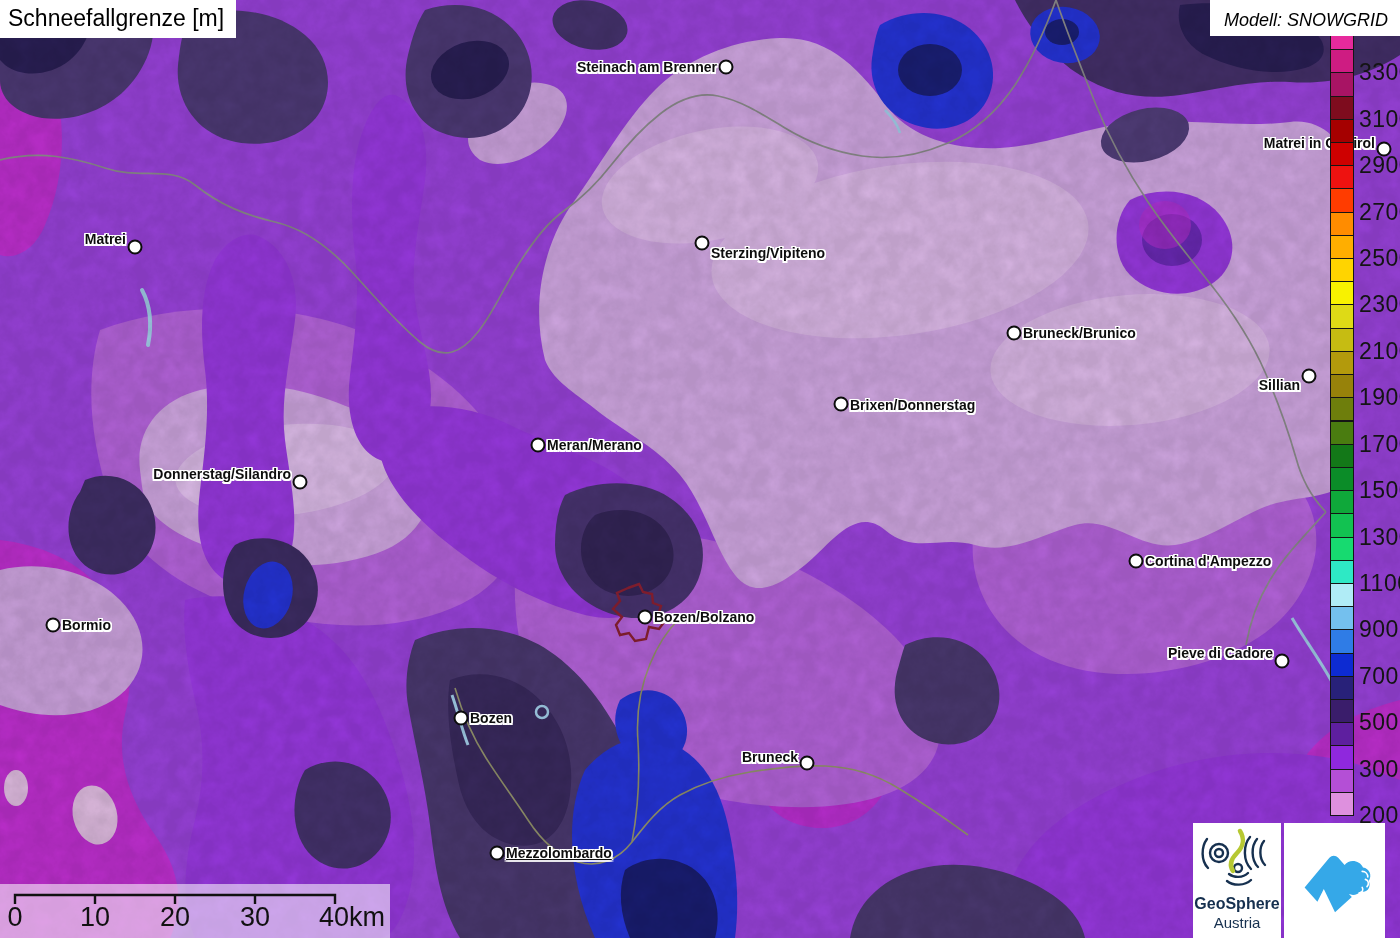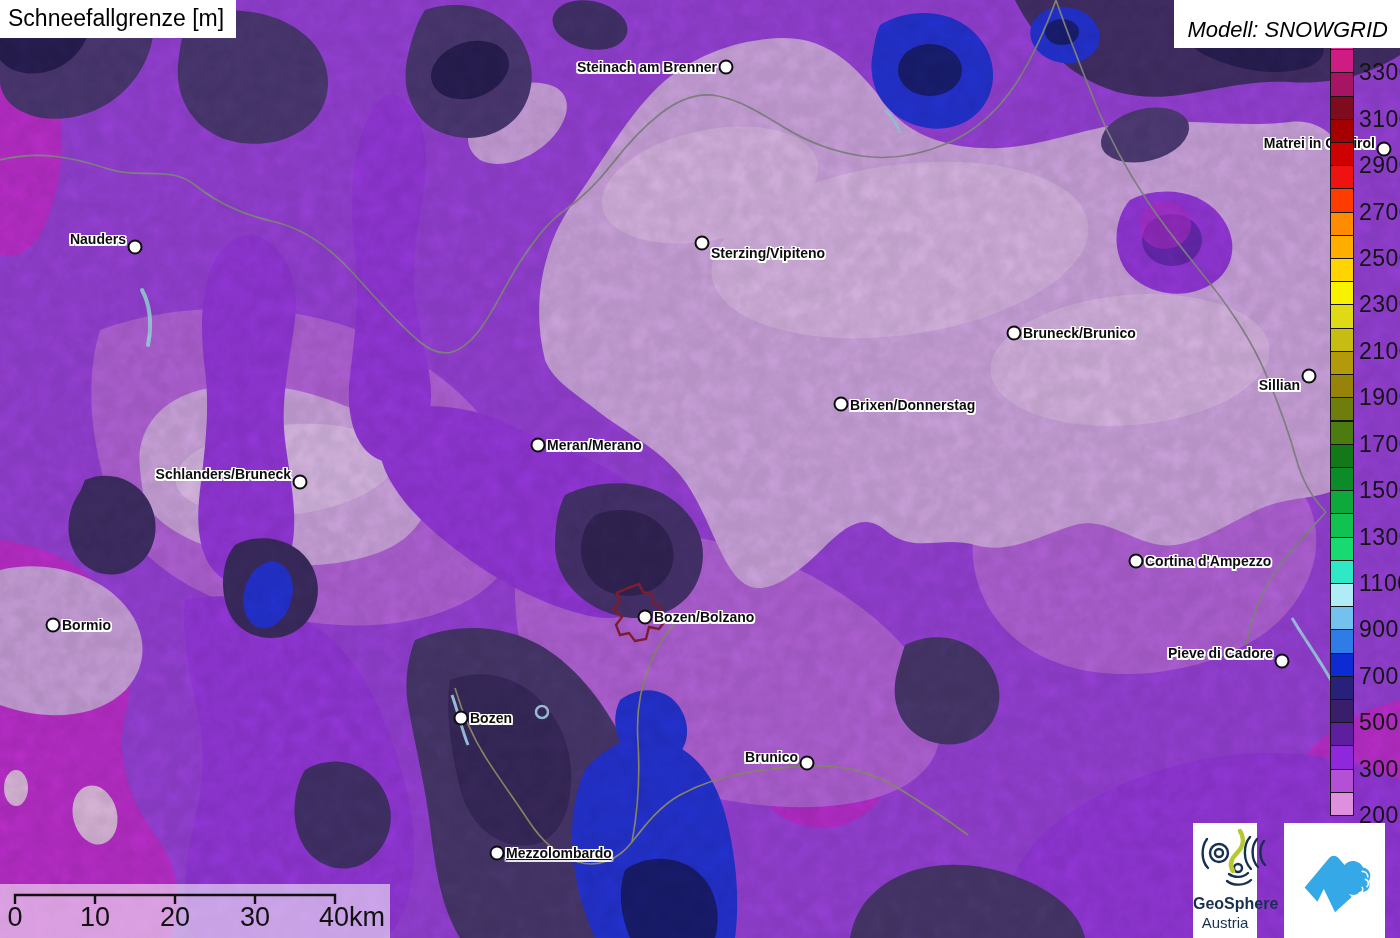--- a/index.html
+++ b/index.html
@@ -25,31 +25,31 @@
 
   
   #title-box{position:absolute;left:0;top:0;z-index:10;background:#fff;
     padding:4px 12px 6px 8px;line-height:28px;}
   #title-line1{font-size:23px;color:#000;}
   #title-line1 .t-bold{font-weight:normal;}
   #title-line2{font-size:23px;font-style:italic;color:#000;}
 
   
   #model-box{position:absolute;right:0;top:0;z-index:10;background:#fff;
-    padding:17px 12px 5px 14px;font-size:22px;font-style:italic;color:#000;}
+    padding:10px 12px 5px 14px;font-size:18px;font-style:italic;color:#000;}
 
   
   #scalebar{position:absolute;left:0;top:884px;width:390px;height:54px;z-index:9;
     background:rgba(255,255,255,0.55);}
   #scalebar svg{position:absolute;left:0;top:0;}
   .scale-label{position:absolute;top:18px;transform:translateX(-50%);
     font-size:27px;color:#111;}
 
   
-  #geosphere-box{position:absolute;left:1193px;top:823px;width:64px;height:115px;
+  #geosphere-box{position:absolute;left:1193px;top:823px;width:88px;height:115px;
     background:#fff;z-index:10;text-align:center;}
   #geosphere-name{font-size:16px;font-weight:bold;color:#16304f;display:block;margin-top:0px;}
   #geosphere-country{font-size:15px;color:#16304f;display:block;margin-top:1px;}
   #bluelogo-box{position:absolute;left:1284px;top:823px;width:101px;height:115px;
     background:#fff;z-index:10;display:flex;align-items:center;justify-content:center;}
 </style>
 </head>
 <body>
 
 <div id="stage">
@@ -140,45 +140,45 @@
 
     <rect x="0" y="0" width="1400" height="938" filter="url(#noise)" opacity="0.14"></rect>
   </svg>
 
   <div id="cities">
       <div class="city-marker" style="left: 726px; top: 67px;"></div>
       <div class="city-label" style="top: 67px; right: 683px;">Steinach am Brenner</div>
       <div class="city-marker" style="left: 1384px; top: 149px;"></div>
       <div class="city-label" style="top: 143px; right: 25px;">Matrei in Osttirol</div>
       <div class="city-marker" style="left: 135px; top: 247px;"></div>
-      <div class="city-label" style="top: 239px; right: 1274px;">Nauders</div>
+      <div class="city-label" style="top: 239px; right: 1274px;">Matrei</div>
       <div class="city-marker" style="left: 702px; top: 243px;"></div>
       <div class="city-label" style="top: 253px; left: 711px;">Sterzing/Vipiteno</div>
       <div class="city-marker" style="left: 1014px; top: 333px;"></div>
       <div class="city-label" style="top: 333px; left: 1023px;">Bruneck/Brunico</div>
       <div class="city-marker" style="left: 1309px; top: 376px;"></div>
       <div class="city-label" style="top: 385px; right: 100px;">Sillian</div>
       <div class="city-marker" style="left: 841px; top: 404px;"></div>
       <div class="city-label" style="top: 405px; left: 850px;">Brixen/Donnerstag</div>
       <div class="city-marker" style="left: 538px; top: 445px;"></div>
       <div class="city-label" style="top: 445px; left: 547px;">Meran/Merano</div>
       <div class="city-marker" style="left: 300px; top: 482px;"></div>
-      <div class="city-label" style="top: 474px; right: 1109px;">Schlanders/Bruneck</div>
+      <div class="city-label" style="top: 474px; right: 1109px;">Donnerstag/Silandro</div>
       <div class="city-marker" style="left: 1136px; top: 561px;"></div>
       <div class="city-label" style="top: 561px; left: 1145px; text-align: center;">Cortina d'Ampezzo</div>
       <div class="city-marker" style="left: 645px; top: 617px;"></div>
       <div class="city-label" style="top: 617px; left: 654px;">Bozen/Bolzano</div>
       <div class="city-marker" style="left: 53px; top: 625px;"></div>
       <div class="city-label" style="top: 625px; left: 62px;">Bormio</div>
       <div class="city-marker" style="left: 1282px; top: 661px;"></div>
       <div class="city-label" style="top: 653px; right: 127px;">Pieve di Cadore</div>
       <div class="city-marker" style="left: 461px; top: 718px;"></div>
       <div class="city-label" style="top: 718px; left: 470px;">Bozen</div>
       <div class="city-marker" style="left: 807px; top: 763px;"></div>
-      <div class="city-label" style="top: 757px; right: 602px;">Brunico</div>
+      <div class="city-label" style="top: 757px; right: 602px;">Bruneck</div>
       <div class="city-marker" style="left: 497px; top: 853px;"></div>
       <div class="city-label" style="top: 853px; left: 506px; text-decoration: underline;">Mezzolombardo</div>
     </div>
 
   <div id="legend">
       <div class="legend-cell" style="top: 26px; height: 24.2059px; background: rgb(230, 42, 156);"></div>
       <div class="legend-cell" style="top: 49.2059px; height: 24.2059px; background: rgb(206, 28, 130);"></div>
       <div class="legend-cell" style="top: 72.4118px; height: 24.2059px; background: rgb(168, 20, 100);"></div>
       <div class="legend-cell" style="top: 95.6176px; height: 24.2059px; background: rgb(126, 12, 30);"></div>
       <div class="legend-cell" style="top: 118.824px; height: 24.2059px; background: rgb(165, 0, 0);"></div>

